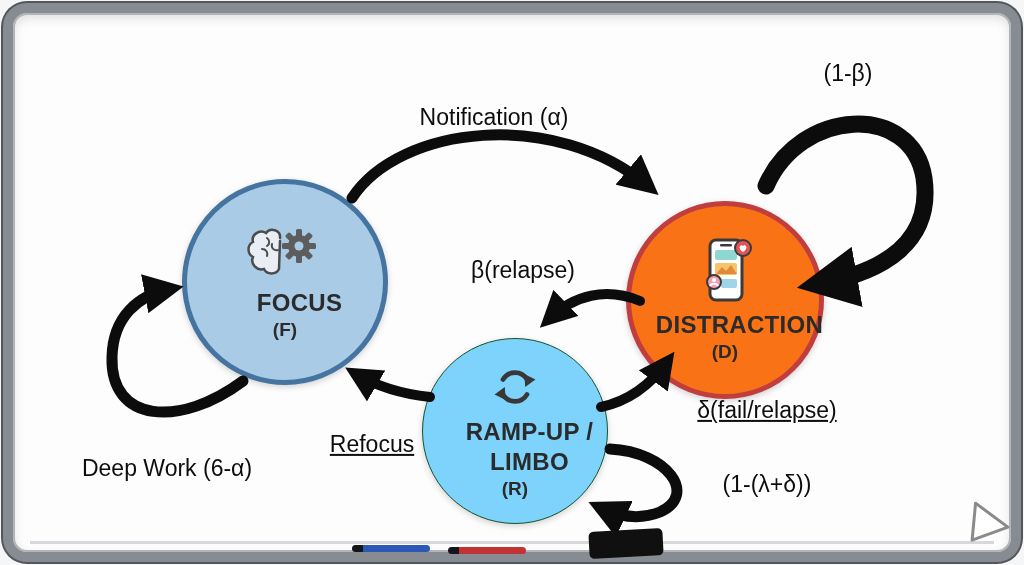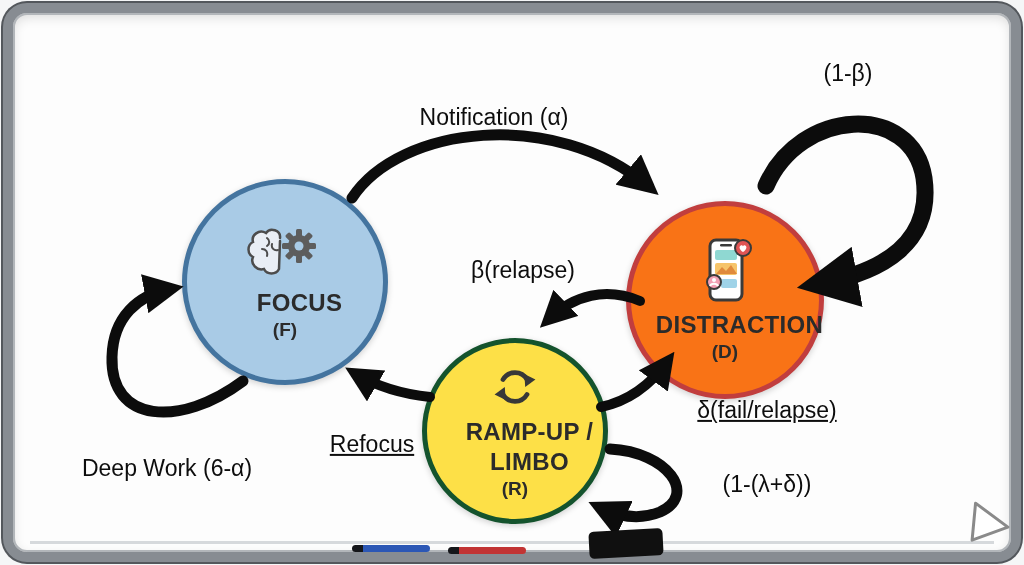--- a/index.html
+++ b/index.html
@@ -19,21 +19,21 @@
   }
   .arrows { position:absolute; left:0; top:0; z-index:3; pointer-events:none; }
   .node {
     position:absolute; border-radius:50%;
     display:flex; flex-direction:column; align-items:center; justify-content:center;
     z-index:2; text-align:center;
     box-shadow: 0 2px 6px rgba(0,0,0,.18);
   }
   .node-focus        { left:182px; top:179px; width:206px; height:206px; background:#A9CBE6; border:5px solid #44749F; }
   .node-distraction  { left:626px; top:201px; width:198px; height:198px; background:#f97316; border:5px solid #C13E3E; }
-  .node-rampup       { left:422px; top:338px; width:186px; height:186px; background:#fde047; border:5px solid #14532d; }
+  .node-rampup       { left:422px; top:338px; width:186px; height:186px; background:#7dd3fc; border:1px solid #14532d; }
   .node-label { font-weight:700; font-size:24px; color:#2b2b2b; letter-spacing:.3px; line-height:1.25;margin-left:29px; }
   .node-sub   { font-weight:700; font-size:19px; color:#2b2b2b; line-height:1.25; }
   .node-icon  { margin-bottom:4px; }
   .elabel {
     position:absolute; transform:translate(-50%,-50%);
     font-size:23px; color:#0d0d0d; white-space:nowrap; text-align:center;
     z-index:4; line-height:1.4; font-weight:500;
   }
   .tray-line { position:absolute; left:30px; right:30px; top:541px; height:3px; background:#d6d9dc; z-index:1; }
   .marker-pen { position:absolute; height:7px; border-radius:4px; z-index:2; }

